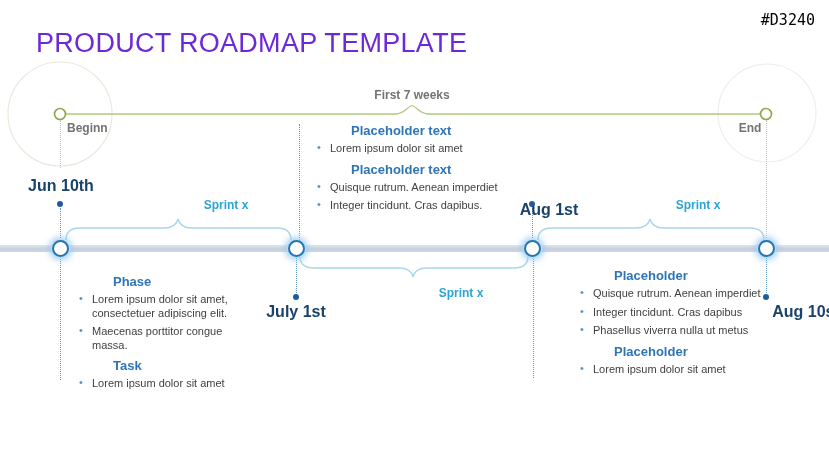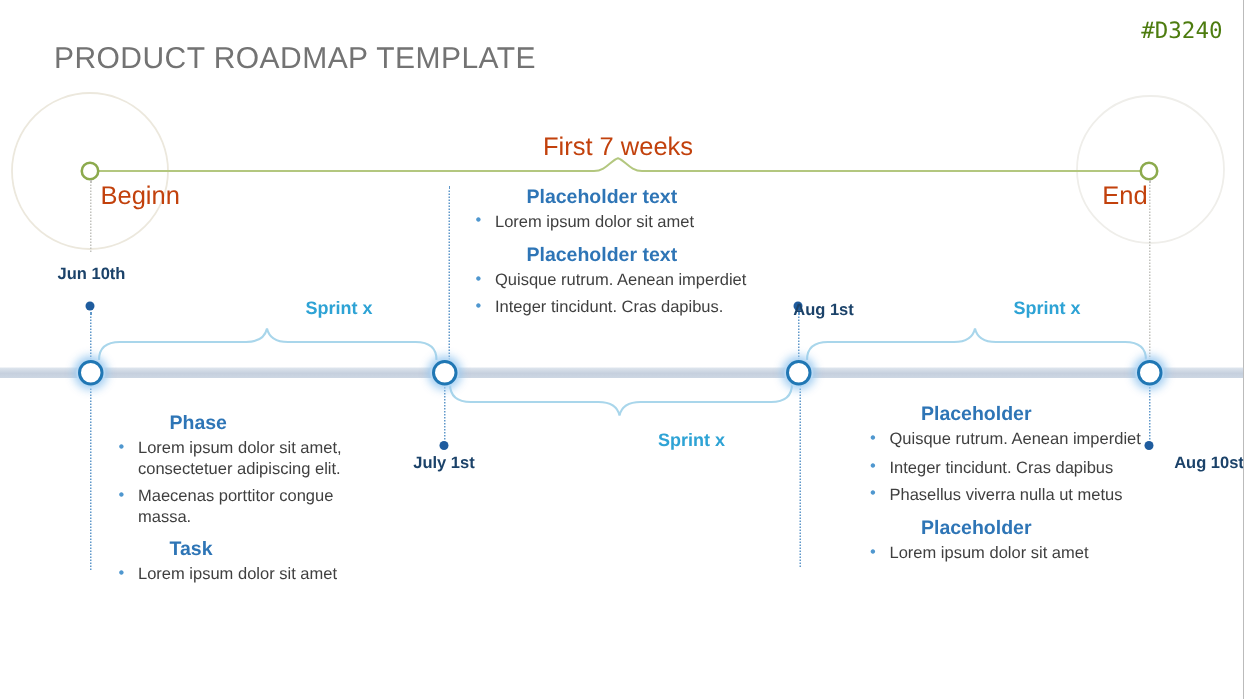--- a/index.html
+++ b/index.html
@@ -2,32 +2,32 @@
 <html><head>
 <meta charset="utf-8">
 <style>
   html,body{margin:0;padding:0;background:#888;}
   .slide{
     position:relative;width:829px;height:466px;background:#ffffff;overflow:hidden;
     font-family:"Liberation Sans",sans-serif;margin:0 auto;
   }
   .abs{position:absolute;}
   .title{
-    left:36px;top:28px;font-size:20px;color:#737373;letter-spacing:.3px;white-space:nowrap;
+    left:36px;top:28px;font-size:27px;color:#6d28d9;letter-spacing:.3px;white-space:nowrap;
   }
   .slide-code{
-    right:14px;top:11px;font-family:"DejaVu Sans Mono",monospace;font-size:15px;color:#4d7c0f;
+    right:14px;top:11px;font-family:"DejaVu Sans Mono",monospace;font-size:15px;color:#000000;
   }
   .svg-layer{left:0;top:0;pointer-events:none;}
-  .green-label{font-size:17px;font-weight:normal;color:#c2410c;white-space:nowrap;}
+  .green-label{font-size:12px;font-weight:bold;color:#737373;white-space:nowrap;}
   .duration-label{left:412px;top:88px;transform:translateX(-50%);}
   .begin-label{left:67px;top:121px;}
   .end-label{left:750px;top:121px;transform:translateX(-50%);}
   .date-label{
-    font-size:11px;font-weight:bold;color:#1b4269;white-space:nowrap;transform:translateX(-50%);
+    font-size:16px;font-weight:bold;color:#1b4269;white-space:nowrap;transform:translateX(-50%);
   }
   .sprint-label{
     font-size:12px;font-weight:bold;color:#2ea3d5;white-space:nowrap;transform:translateX(-50%);margin-left:48px;
   }
   .timeline-bar{
     left:0;top:245px;width:829px;height:7px;
     background:linear-gradient(#dfe6ee,#c6d0de 55%,#cdd7e3);
   }
   .milestone{
     width:13px;height:13px;border-radius:50%;background:#fff;border:2px solid #2077b4;

